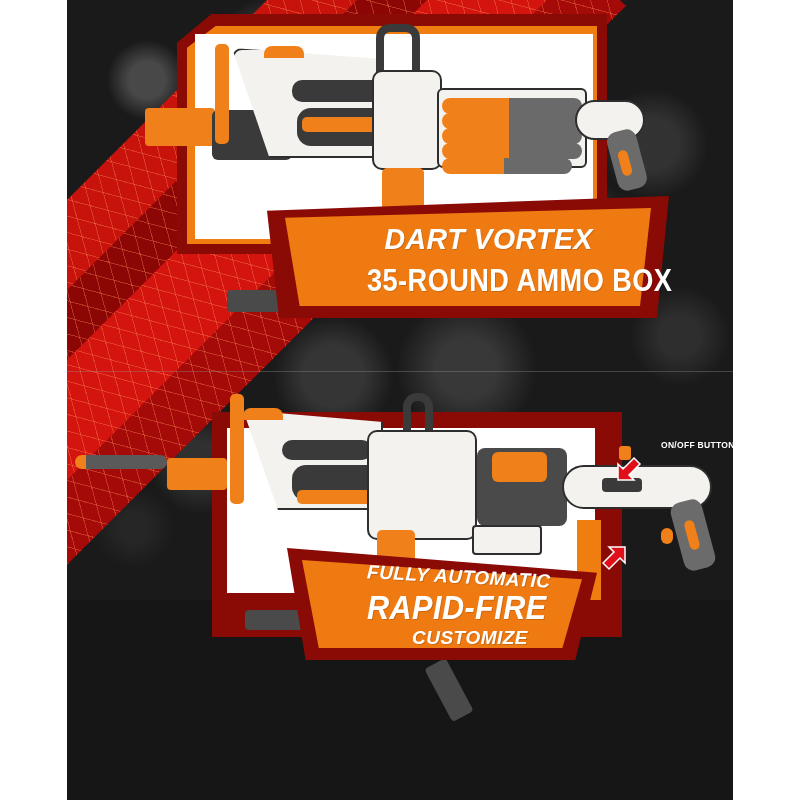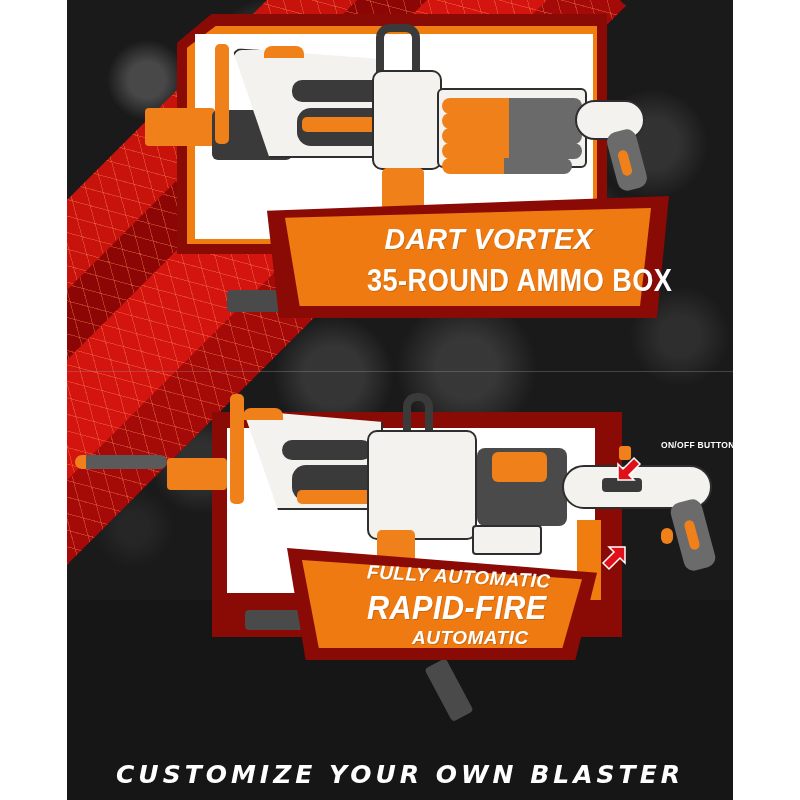--- a/index.html
+++ b/index.html
@@ -182,24 +182,23 @@
     <div class="b-orange" style="left:620px;top:520px;width:10px;height:30px;transform:rotate(-15deg);"></div>
     <div class="b-orange" style="left:594px;top:528px;width:12px;height:16px;border-radius:6px;"></div>
     <div class="b-grey" style="left:370px;top:660px;width:24px;height:60px;background:#4a4a4a;transform:rotate(-28deg);border-radius:4px;"></div>
     <div class="b-grey" style="left:178px;top:610px;width:60px;height:20px;background:#4a4a4a;border-radius:4px;"></div>
   </div>
 
   <div class="banner-frame b2-frame"></div>
   <div class="banner-fill b2-fill"></div>
   <div class="banner-text t2a">FULLY AUTOMATIC</div>
   <div class="banner-text t2b">RAPID-FIRE</div>
-  <div class="banner-text t2c">AUTOMATIC</div>
+  <div class="banner-text t2c">CUSTOMIZE</div>
 
   <div class="callout" style="left:594px;">ON/OFF BUTTON</div>
   <svg class="arrow arrow-1" width="26" height="26" viewBox="0 0 26 26" style="position:absolute;left:549px;top:456px;width:26px;height:26px;">
     <polygon points="2,24 2,8 7,13 18,2 24,8 13,19 18,24" fill="#e0101a" stroke="#ffffff" stroke-width="1.5"></polygon>
   </svg>
   <svg class="arrow arrow-2" width="26" height="26" viewBox="0 0 26 26" style="position:absolute;left:534px;top:545px;width:26px;height:26px;">
     <polygon points="24,2 24,18 19,13 8,24 2,18 13,7 8,2" fill="#e0101a" stroke="#ffffff" stroke-width="1.5"></polygon>
   </svg>
 
-  <div class="footer-text">CUSTOMIZE YOUR OWN BLASTER</div>
 </div>
 
 </body></html>

